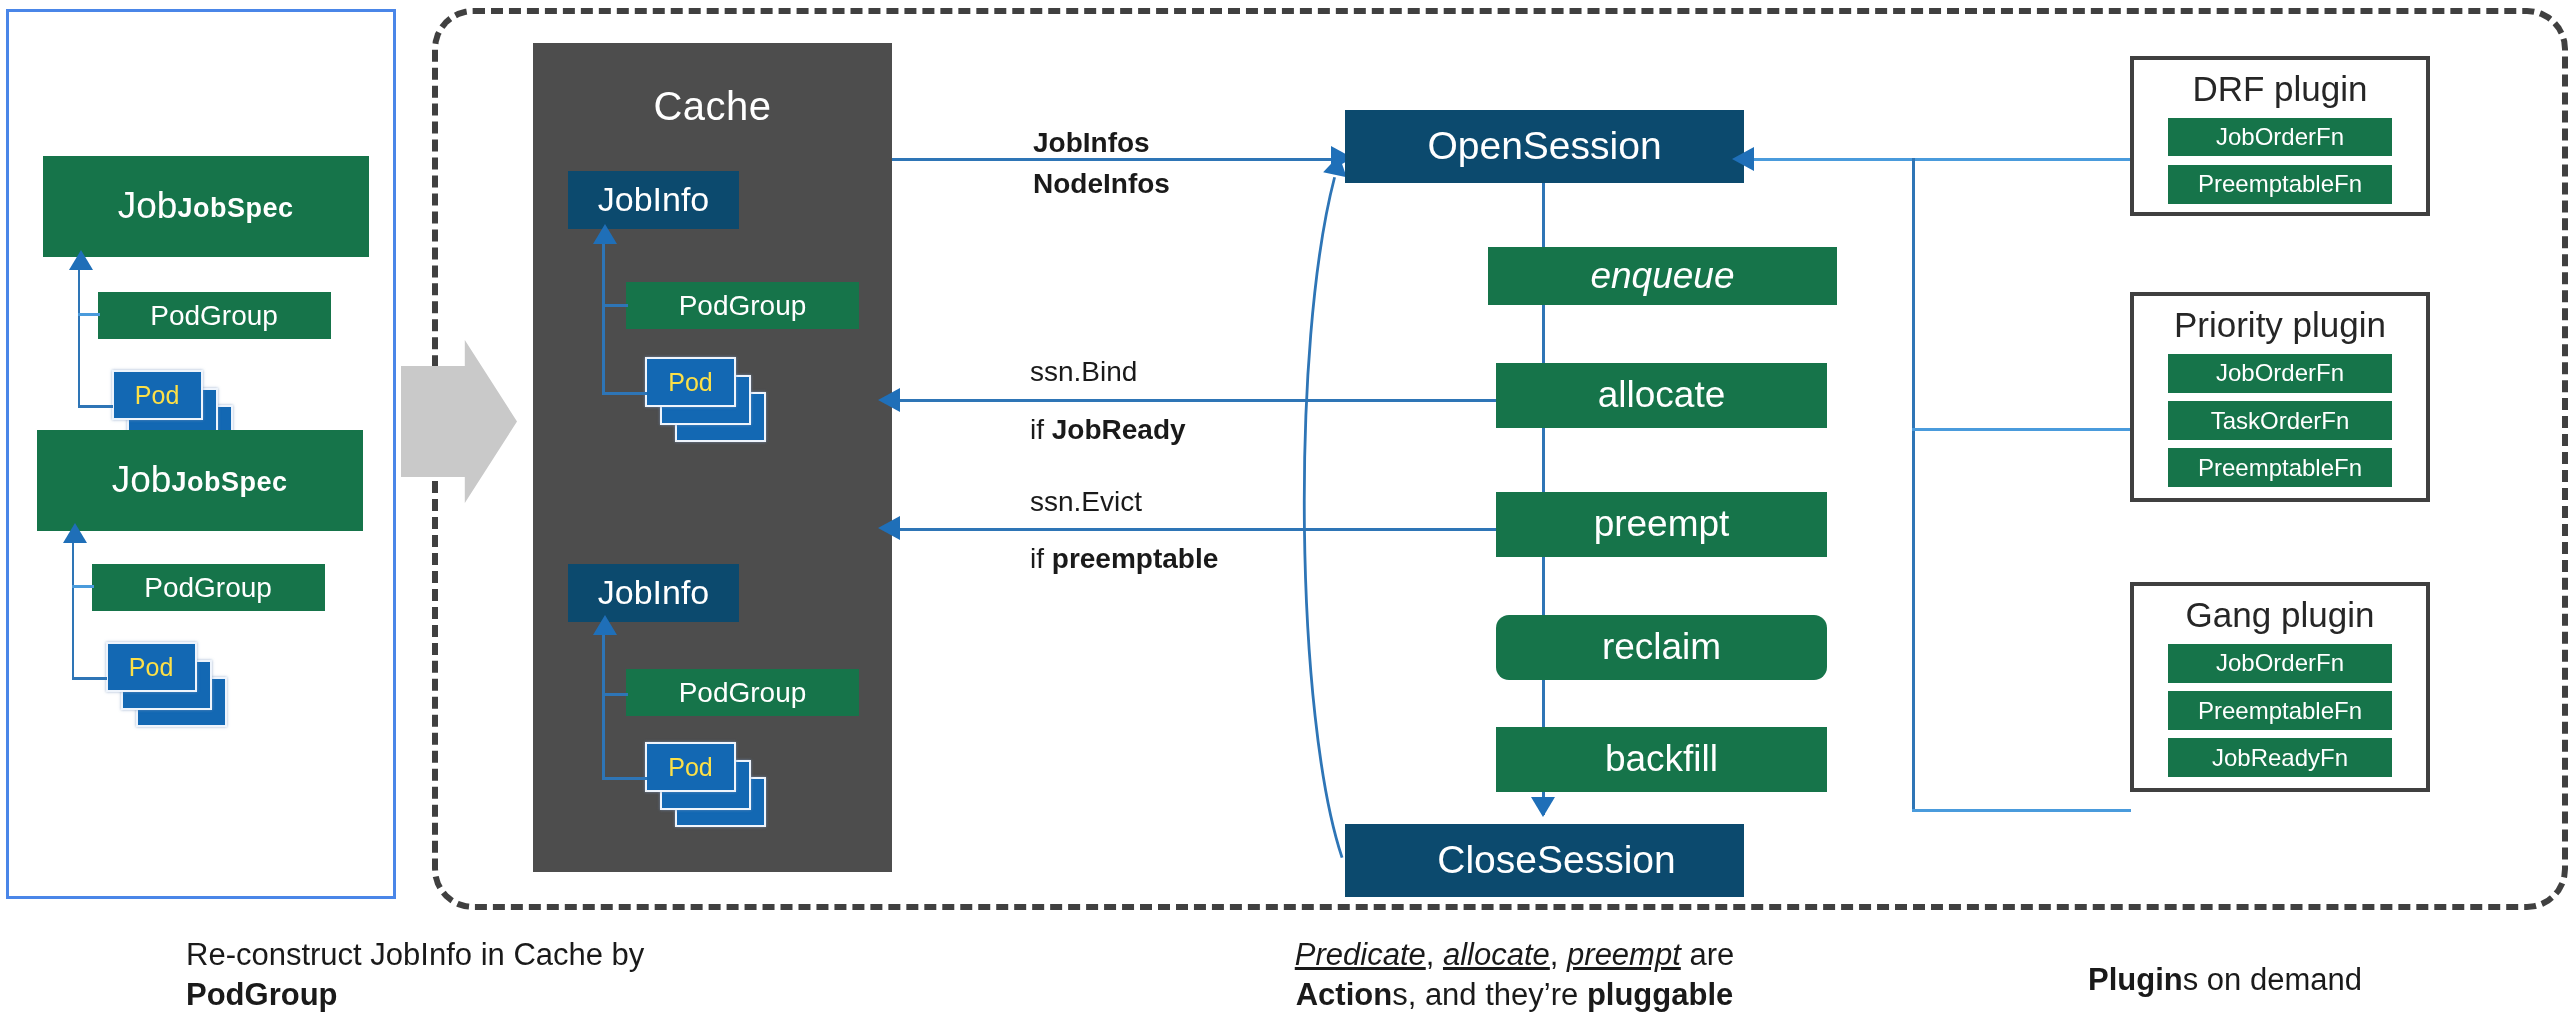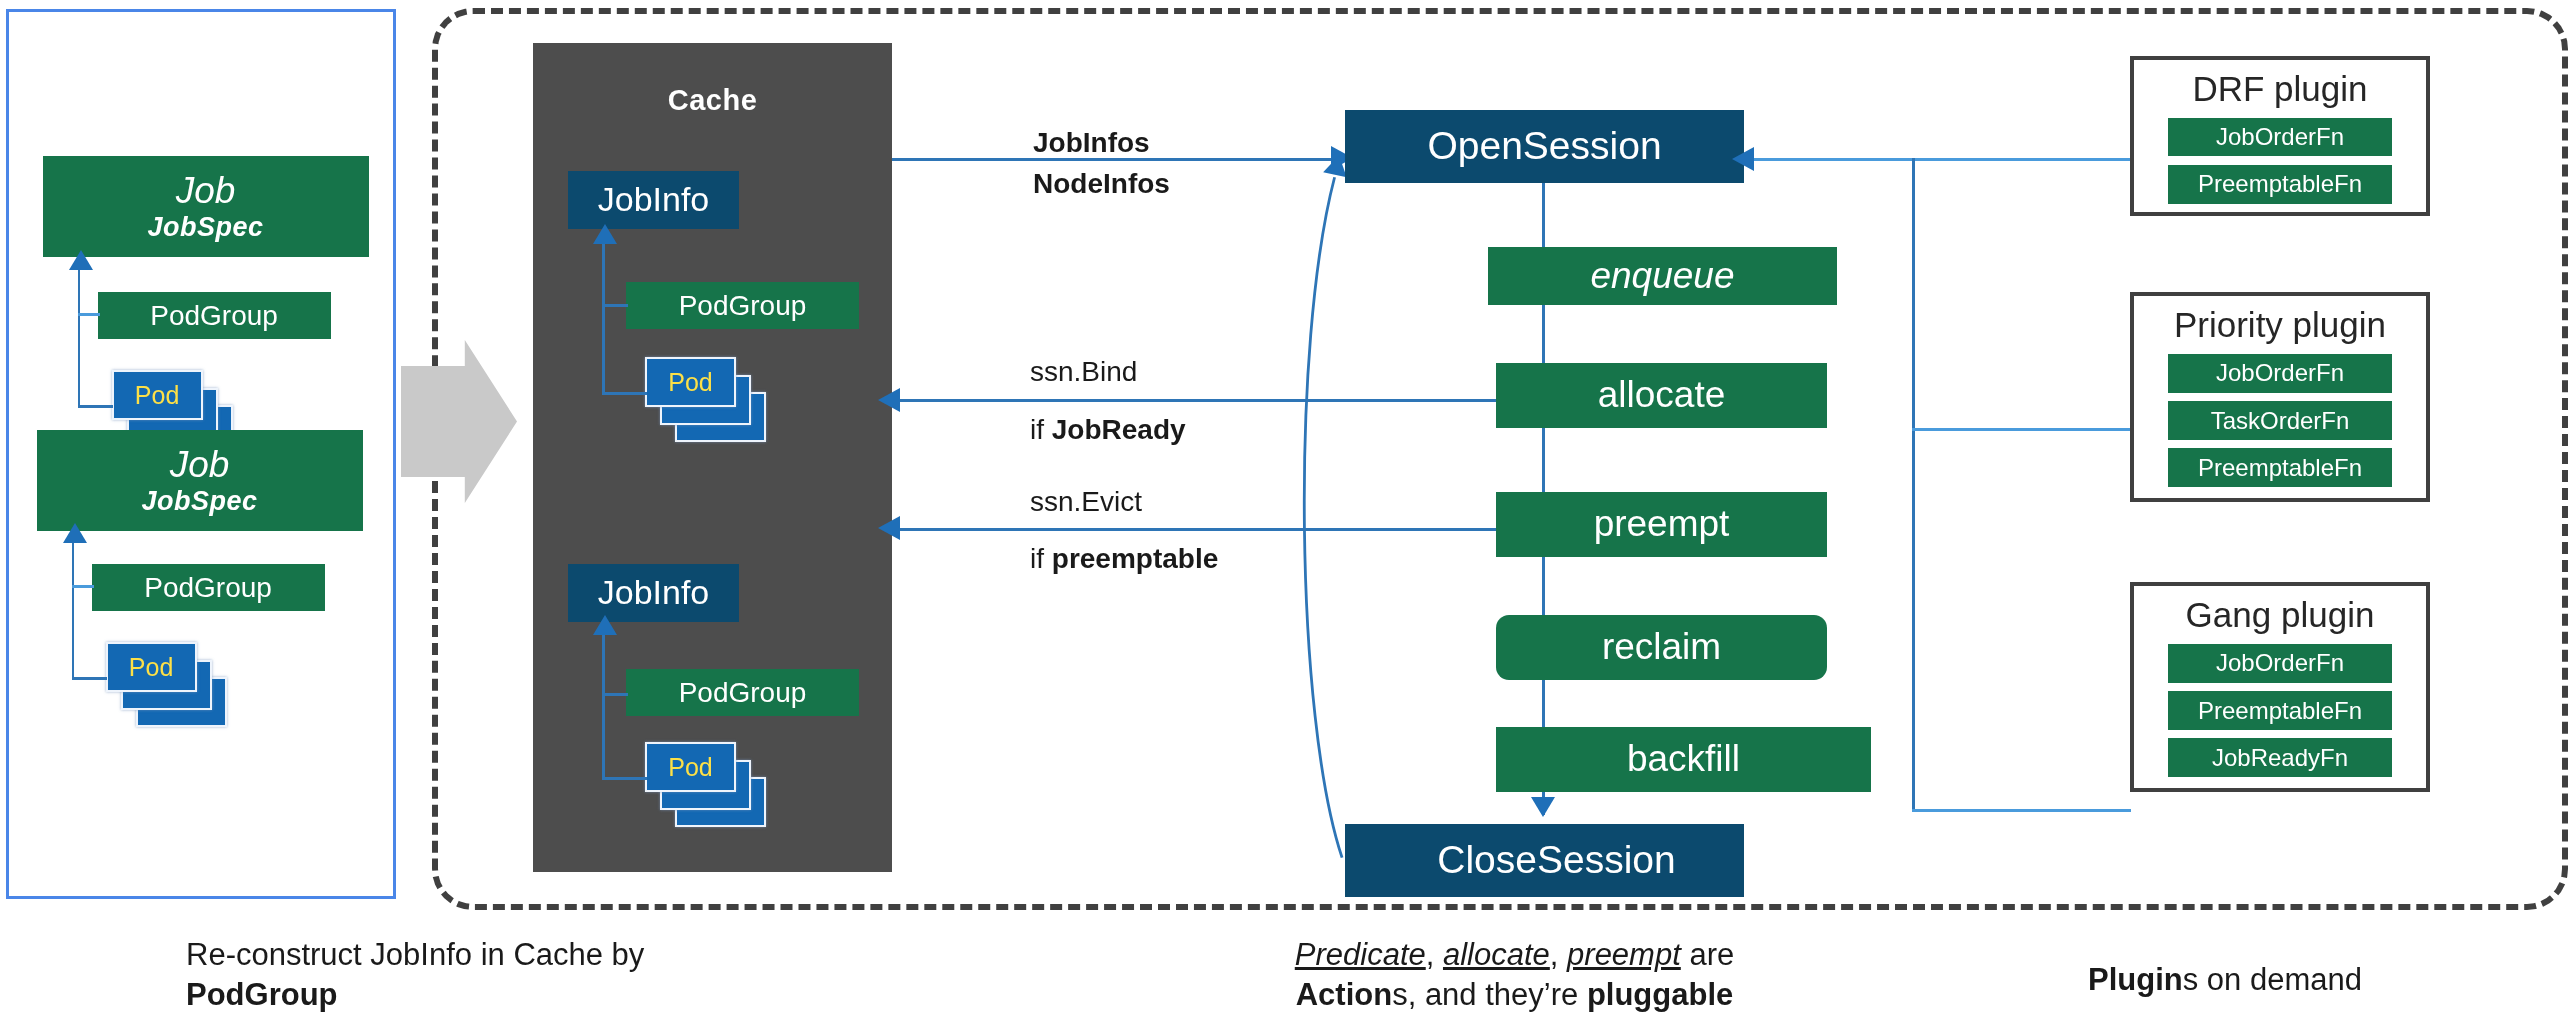--- a/index.html
+++ b/index.html
@@ -28,36 +28,36 @@
     background: transparent;
   }
 
   
   #cache-panel {
     left: 533px; top: 43px; width: 359px; height: 829px;
     background: #4d4d4d;
   }
   #cache-title {
     position: absolute; top: 41px; left: 0; width: 100%;
-    text-align: center; color: #ffffff; font-size: 29px; font-weight: bold;
+    text-align: center; color: #ffffff; font-size: 40px; font-weight: normal;
     letter-spacing: 0.5px;
   }
 
   
   .box {
     display: flex; align-items: center; justify-content: center;
     color: #ffffff; text-align: center; line-height: 1.05;
   }
   .green  { background: #16744a; }
   .gold   { background: #0c4a6e; }
 
   
   .job-box {
-    width: 326px; height: 101px; flex-direction: column;
-    font-size: 37px; font-weight: 400; font-style: italic;
+    width: 326px; height: 101px; flex-direction: row;
+    font-size: 37px; font-weight: 400;
   }
   .job-box .spec { font-size: 27px; font-weight: bold; margin-top: 1.9px; letter-spacing:0.5px;}
   .pg-box { width: 233px; height: 47px; font-size: 28px; }
   .pg-box-left { width: 233px; height: 47px; font-size: 28px; }
 
   
   .pod-stack { position: absolute; width: 121px; height: 86px; }
   .pod-card {
     position: absolute; width: 91px; height: 50px;
     background: #1368b3; border: 2.8px solid #eef4fc;
@@ -265,21 +265,21 @@
   </div>
   <div class="abs box green action-box" style="left:1496px; top:363px; width:331px; height:65px;" data-name="action-box-allocate">
     <span data-name="action-label">allocate</span>
   </div>
   <div class="abs box green action-box" style="left:1496px; top:492px; width:331px; height:65px;" data-name="action-box-preempt">
     <span data-name="action-label">preempt</span>
   </div>
   <div class="abs box green action-box" style="left:1496px; top:615px; width:331px; height:65px;border-radius:13px;" data-name="action-box-reclaim">
     <span data-name="action-label">reclaim</span>
   </div>
-  <div class="abs box green action-box" style="left:1496px; top:727px; width:375px; height:65px;" data-name="action-box-backfill">
+  <div class="abs box green action-box" style="left:1496px; top:727px; width:331px; height:65px;" data-name="action-box-backfill">
     <span data-name="action-label">backfill</span>
   </div>
   <div class="arrow-down" style="left:1531px; top:797px;" data-name="backfill-to-close-arrowhead"></div>
 
   <div class="abs box gold" style="left:1345px; top:824px; width:399px; height:73px; font-size:39px;padding-left:24px;" data-name="closesession-box">
     <span data-name="closesession-label">CloseSession</span>
   </div>
 
   <div class="ln-h-lt" style="left:1754px; top:158px; width:377px;" data-name="plugin-bus-top-line"></div>
   <div class="arrow-left" style="left:1732px; top:147px;" data-name="plugin-bus-arrowhead"></div>

